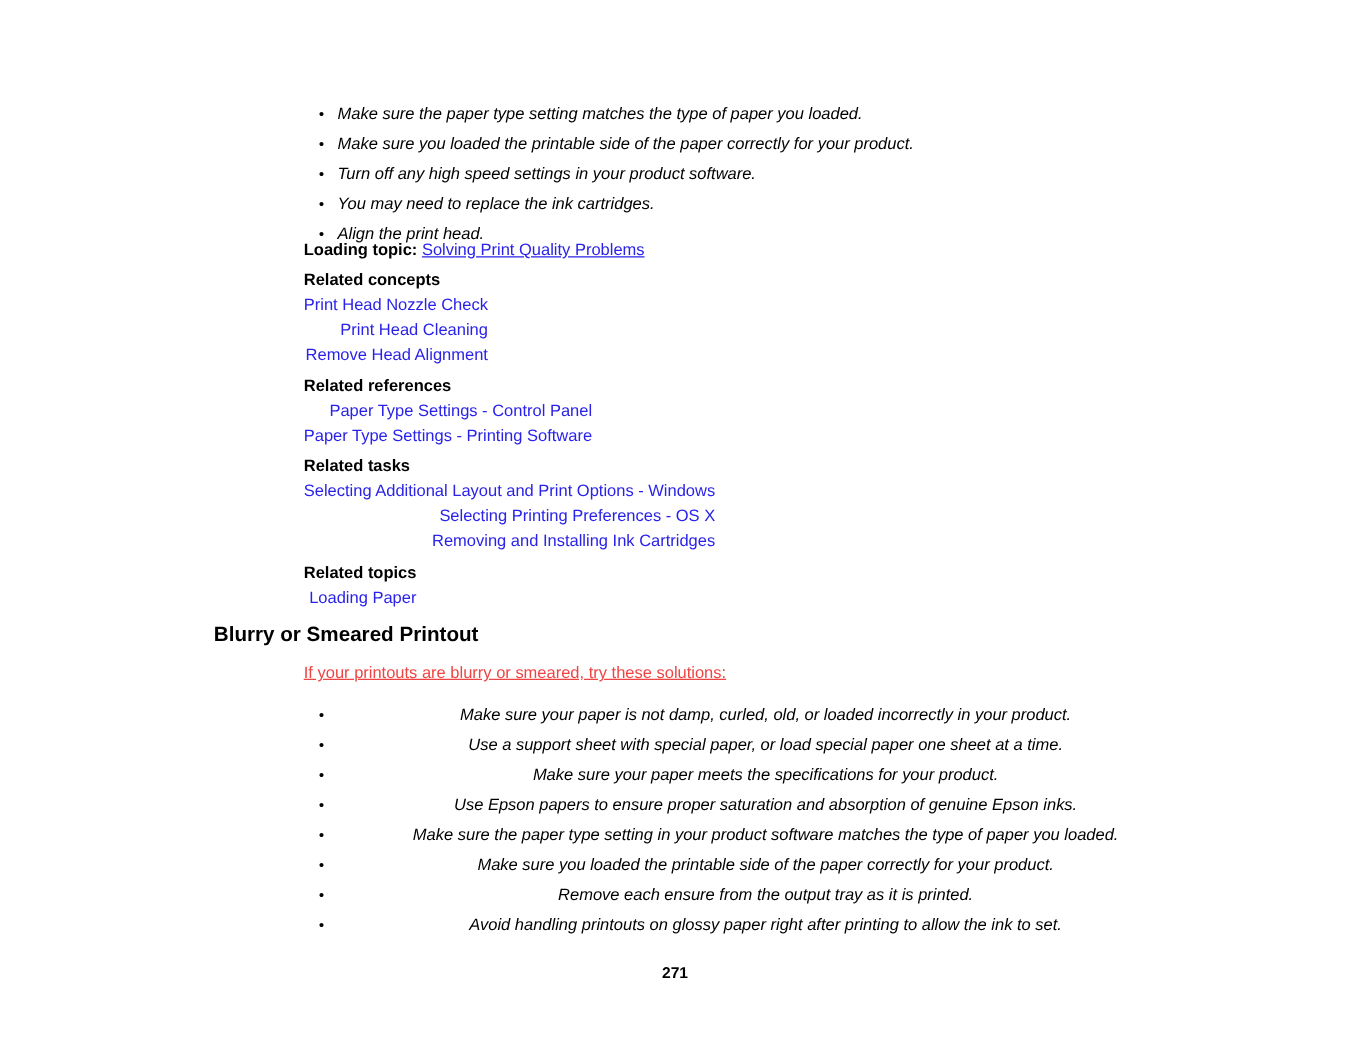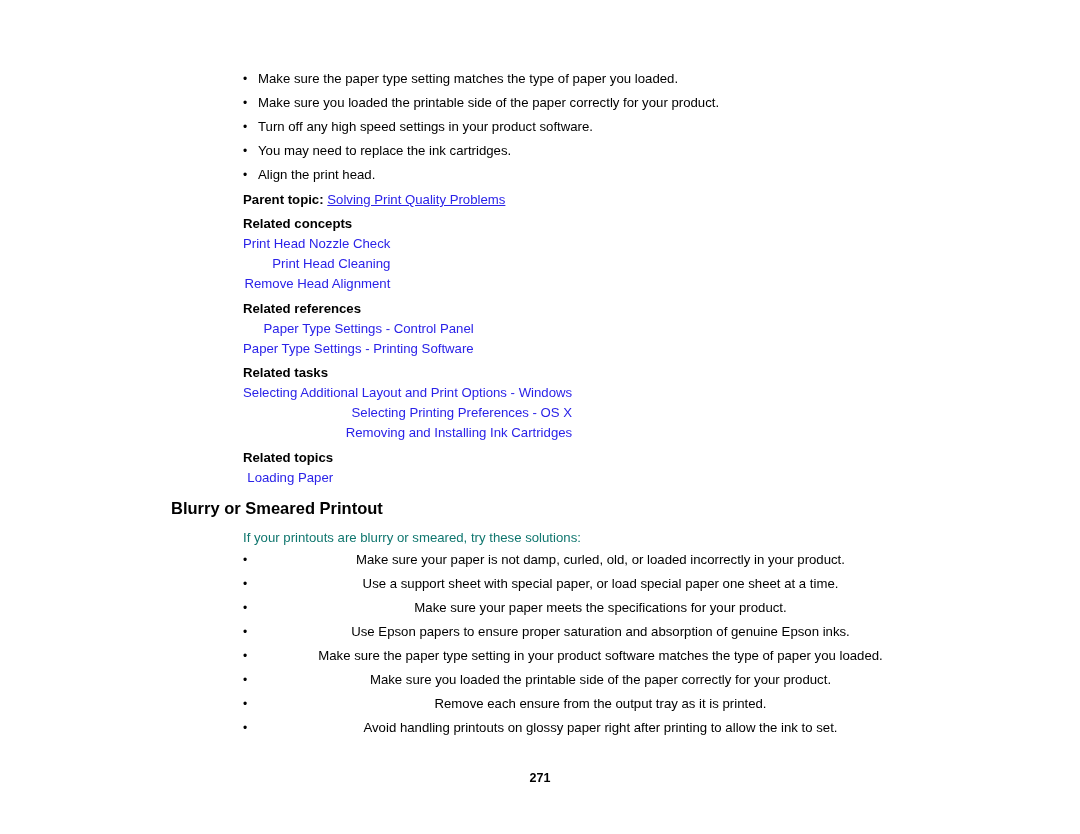--- a/index.html
+++ b/index.html
@@ -22,22 +22,23 @@
     height: 834px;
     overflow: hidden;
   }
 
   
   .bullet-list {
     position: absolute;
     left: 243px;
     width: 700px;
     list-style: none;
-    margin: 0;
+    margin: 12px;
     padding: 0;
+    font-style: italic;
   }
   .bullet-list li {
     position: relative;
     padding-left: 15px;
     font-size: 13.2px;
     line-height: 24px;
     color: #000;
     white-space: nowrap;
   }
   .bullet-list li::before {
@@ -93,22 +94,23 @@
     line-height: 22px;
     color: #000;
     white-space: nowrap;
   }
 
   .body-para {
     position: absolute;
     left: 243px;
     font-size: 13.2px;
     line-height: 20px;
-    color: #0f766e;
+    color: #ef4444;
     white-space: nowrap;
+    text-decoration: underline;
   }
 
   .page-number {
     position: absolute;
     top: 771px;
     left: 0;
     width: 1080px;
     text-align: center;
     font-size: 12.5px;
     font-weight: bold;
@@ -122,21 +124,21 @@
 
   <ul class="bullet-list" style="top:67px;">
     <li>Make sure the paper type setting matches the type of paper you loaded.</li>
     <li>Make sure you loaded the printable side of the paper correctly for your product.</li>
     <li>Turn off any high speed settings in your product software.</li>
     <li>You may need to replace the ink cartridges.</li>
     <li>Align the print head.</li>
   </ul>
 
   <div class="parent-topic" style="top:190px;">
-    <span class="lbl">Parent topic:</span>
+    <span class="lbl">Loading topic:</span>
     <a class="lnk" href="#">Solving Print Quality Problems</a>
   </div>
 
   <div class="rel-block" style="top:214px;">
     <div class="rel-head">Related concepts</div>
     <a class="rel-link" href="#">Print Head Nozzle Check</a>
     <a class="rel-link" href="#">Print Head Cleaning</a>
     <a class="rel-link" href="#">Remove Head Alignment</a>
   </div>
 

